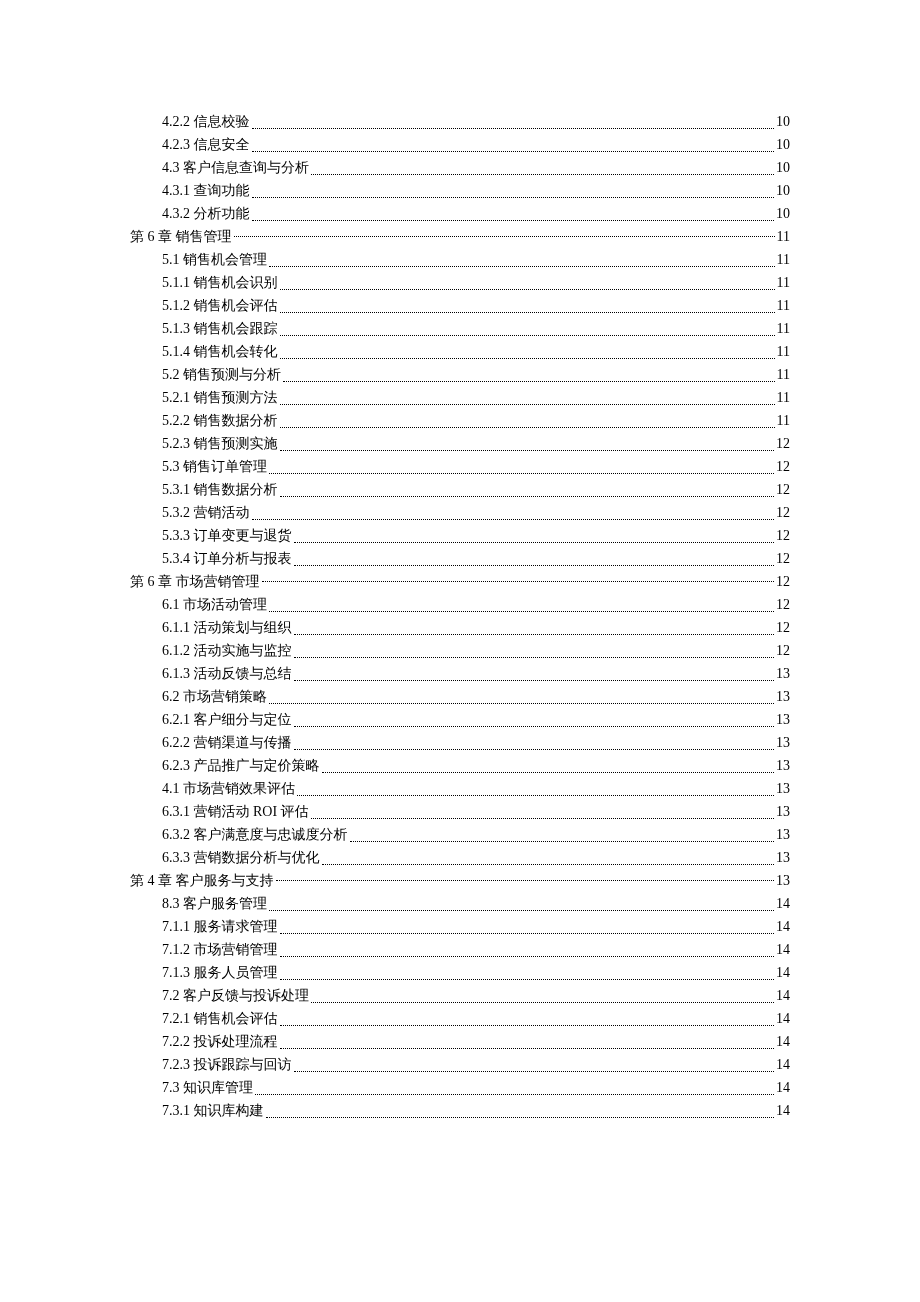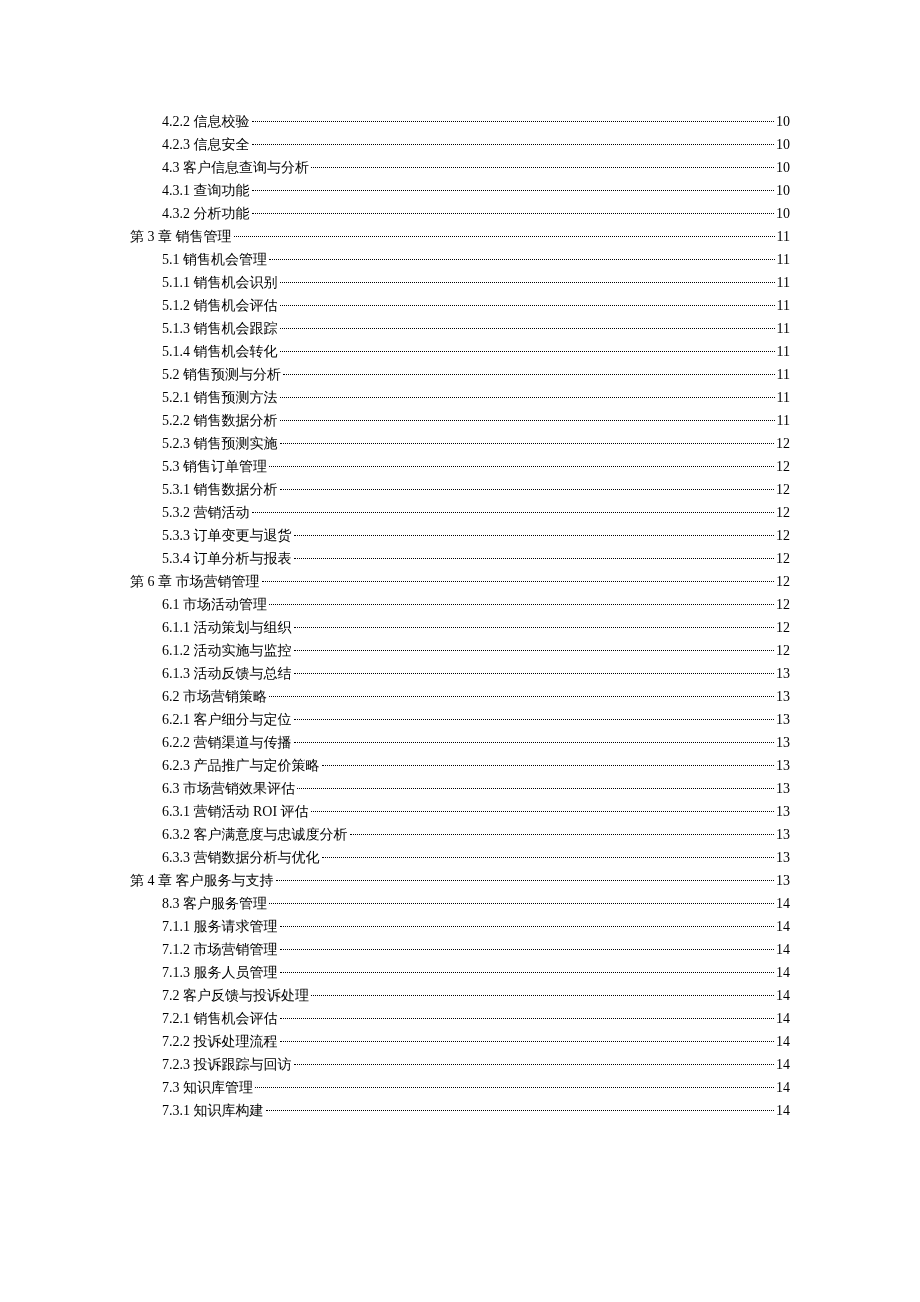--- a/index.html
+++ b/index.html
@@ -39,20 +39,21 @@
       min-width: 10px;
     }
     .toc-page {
       flex-shrink: 0;
     }
     .indent-0 {
       padding-left: 0;
     }
     .indent-1 {
       padding-left: 32px;
+      align-items: flex-end;
     }
   </style>
 </head>
 <body>
 
 <div class="toc" id="toc-container">
     <div class="toc-row indent-1">
       <span class="toc-title">4.2.2 信息校验</span>
       <span class="toc-dots"></span>
       <span class="toc-page">10</span>
@@ -71,21 +72,21 @@
       <span class="toc-title">4.3.1 查询功能</span>
       <span class="toc-dots"></span>
       <span class="toc-page">10</span>
     </div>
     <div class="toc-row indent-1">
       <span class="toc-title">4.3.2 分析功能</span>
       <span class="toc-dots"></span>
       <span class="toc-page">10</span>
     </div>
     <div class="toc-row indent-0">
-      <span class="toc-title">第 3 章 销售管理</span>
+      <span class="toc-title">第 6 章 销售管理</span>
       <span class="toc-dots"></span>
       <span class="toc-page">11</span>
     </div>
     <div class="toc-row indent-1">
       <span class="toc-title">5.1 销售机会管理</span>
       <span class="toc-dots"></span>
       <span class="toc-page">11</span>
     </div>
     <div class="toc-row indent-1">
       <span class="toc-title">5.1.1 销售机会识别</span>
@@ -191,21 +192,21 @@
       <span class="toc-title">6.2.2 营销渠道与传播</span>
       <span class="toc-dots"></span>
       <span class="toc-page">13</span>
     </div>
     <div class="toc-row indent-1">
       <span class="toc-title">6.2.3 产品推广与定价策略</span>
       <span class="toc-dots"></span>
       <span class="toc-page">13</span>
     </div>
     <div class="toc-row indent-1">
-      <span class="toc-title">6.3 市场营销效果评估</span>
+      <span class="toc-title">4.1 市场营销效果评估</span>
       <span class="toc-dots"></span>
       <span class="toc-page">13</span>
     </div>
     <div class="toc-row indent-1">
       <span class="toc-title">6.3.1 营销活动 ROI 评估</span>
       <span class="toc-dots"></span>
       <span class="toc-page">13</span>
     </div>
     <div class="toc-row indent-1">
       <span class="toc-title">6.3.2 客户满意度与忠诚度分析</span>

